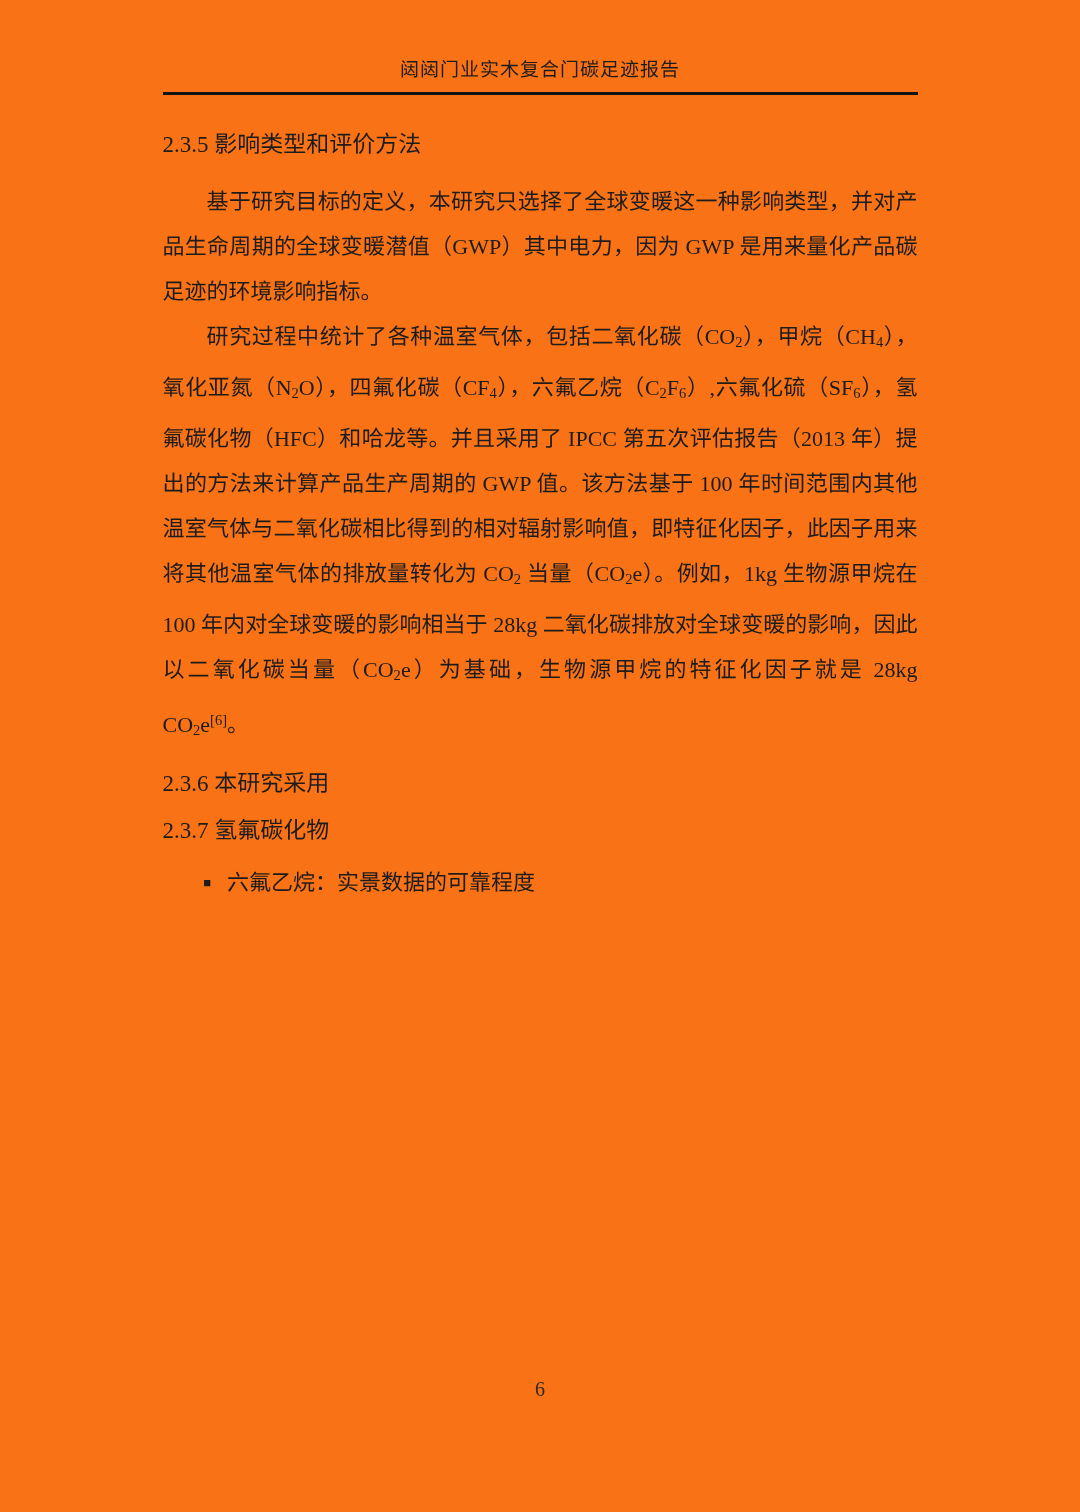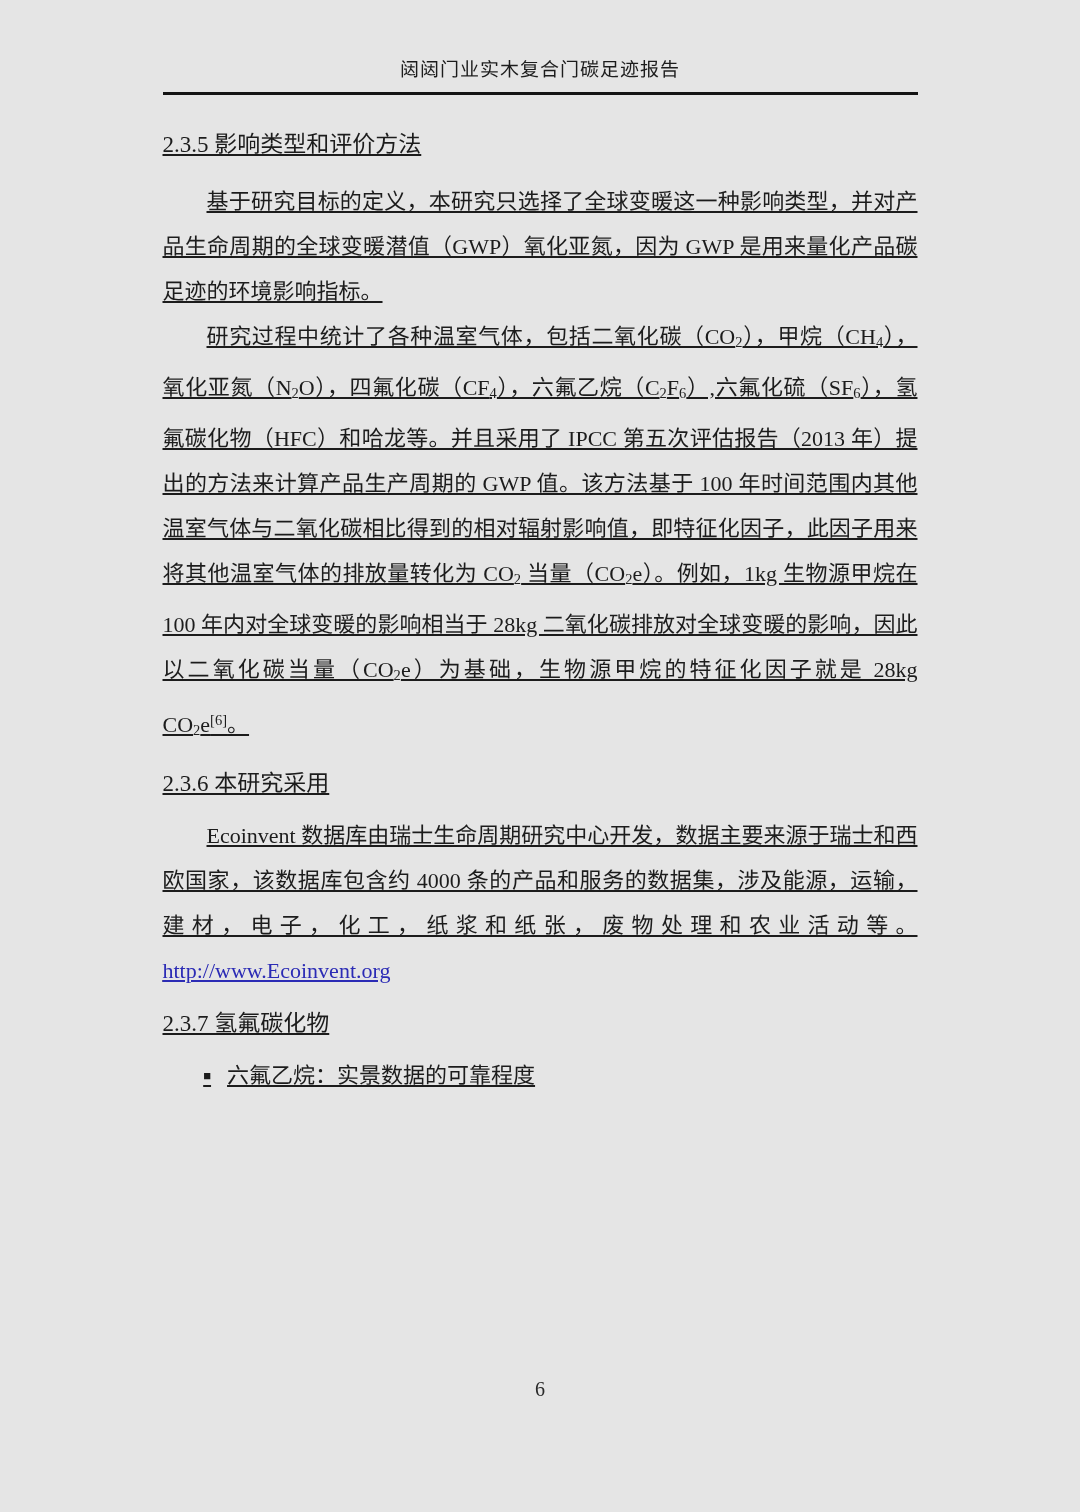--- a/index.html
+++ b/index.html
@@ -1,42 +1,41 @@
 <!DOCTYPE html>
 <html lang="zh-CN"><head>
 <meta charset="utf-8">
 <style>
   html, body { margin: 0; padding: 0; background: #ffffff; }
   .page {
     position: relative;
     width: 1080px;
     height: 1512px;
     margin: 0 auto;
-    background: #e5e5e5;
+    background: #f97316;
     color: #1c1c1c;
     font-family: "Liberation Serif", "DejaVu Serif", serif;
     overflow: hidden;
   }
   .doc-header { padding-top: 56px; }
   .header-title {
     text-align: center;
     font-size: 19px;
     line-height: 28px;
     letter-spacing: 1px;
   }
   .header-rule {
     width: 755px;
     margin: 8px auto 0;
     border: none;
     border-top: 3px solid #141414;
   }
   .content {
     width: 755px;
     margin: 0 auto;
-    text-decoration: underline;
   }
   h2.section-heading {
     font-size: 23px;
     font-weight: normal;
     line-height: 32px;
     margin: 34px 0 18px 0;
   }
   h2.section-heading.tight { margin: 15px 0 13px 0; }
   p.body {
     font-size: 22px;
@@ -71,29 +70,28 @@
 
   <div class="doc-header">
     <div class="header-title">闼闼门业实木复合门碳足迹报告</div>
     <hr class="header-rule">
   </div>
 
   <div class="content">
 
     <h2 class="section-heading">2.3.5 影响类型和评价方法</h2>
 
-    <p class="body">基于研究目标的定义，本研究只选择了全球变暖这一种影响类型，并对产品生命周期的全球变暖潜值（GWP）氧化亚氮，因为 GWP 是用来量化产品碳足迹的环境影响指标。</p>
+    <p class="body">基于研究目标的定义，本研究只选择了全球变暖这一种影响类型，并对产品生命周期的全球变暖潜值（GWP）其中电力，因为 GWP 是用来量化产品碳足迹的环境影响指标。</p>
 
     <p class="body"><span>研究过程中统计了各种温室气体，包括二氧化碳（CO</span><span class="sub">2</span><span>），甲烷（CH</span><span class="sub">4</span><span>），氧化亚氮（N</span><span class="sub">2</span><span>O），四氟化碳（CF</span><span class="sub">4</span><span>），六氟乙烷（C</span><span class="sub">2</span><span>F</span><span class="sub">6</span><span>）,六氟化硫（SF</span><span class="sub">6</span><span>），氢氟碳化物（HFC）和哈龙等。并且采用了 IPCC 第五次评估报告（2013 年）提出的方法来计算产品生产周期的 GWP 值。该方法基于 100 年时间范围内其他温室气体与二氧化碳相比得到的相对辐射影响值，即特征化因子，此因子用来将其他温室气体的排放量转化为 CO</span><span class="sub">2</span><span> 当量（CO</span><span class="sub">2</span><span>e）。例如，1kg 生物源甲烷在 100 年内对全球变暖的影响相当于 28kg 二氧化碳排放对全球变暖的影响，因此以二氧化碳当量（CO</span><span class="sub">2</span><span>e）为基础，生物源甲烷的特征化因子就是 28kg CO</span><span class="sub">2</span><span>e</span><span class="sup">[6]</span><span>。</span></p>
 
     <h2 class="section-heading tight">2.3.6 本研究采用</h2>
 
 
 
-    <p class="body"><span>Ecoinvent 数据库由瑞士生命周期研究中心开发，数据主要来源于瑞士和西欧国家，该数据库包含约 4000 条的产品和服务的数据集，涉及能源，运输，建材，电子，化工，纸浆和纸张，废物处理和农业活动等。</span><a href="#" class="link">http://www.Ecoinvent.org</a></p>
 
     <h2 class="section-heading tight">2.3.7 氢氟碳化物</h2>
 
 
     <p class="body bullet">
       <span class="bullet-marker">■</span><span>六氟乙烷：实景数据的可靠程度</span>
     </p>
 
     <p class="body bullet">
       

